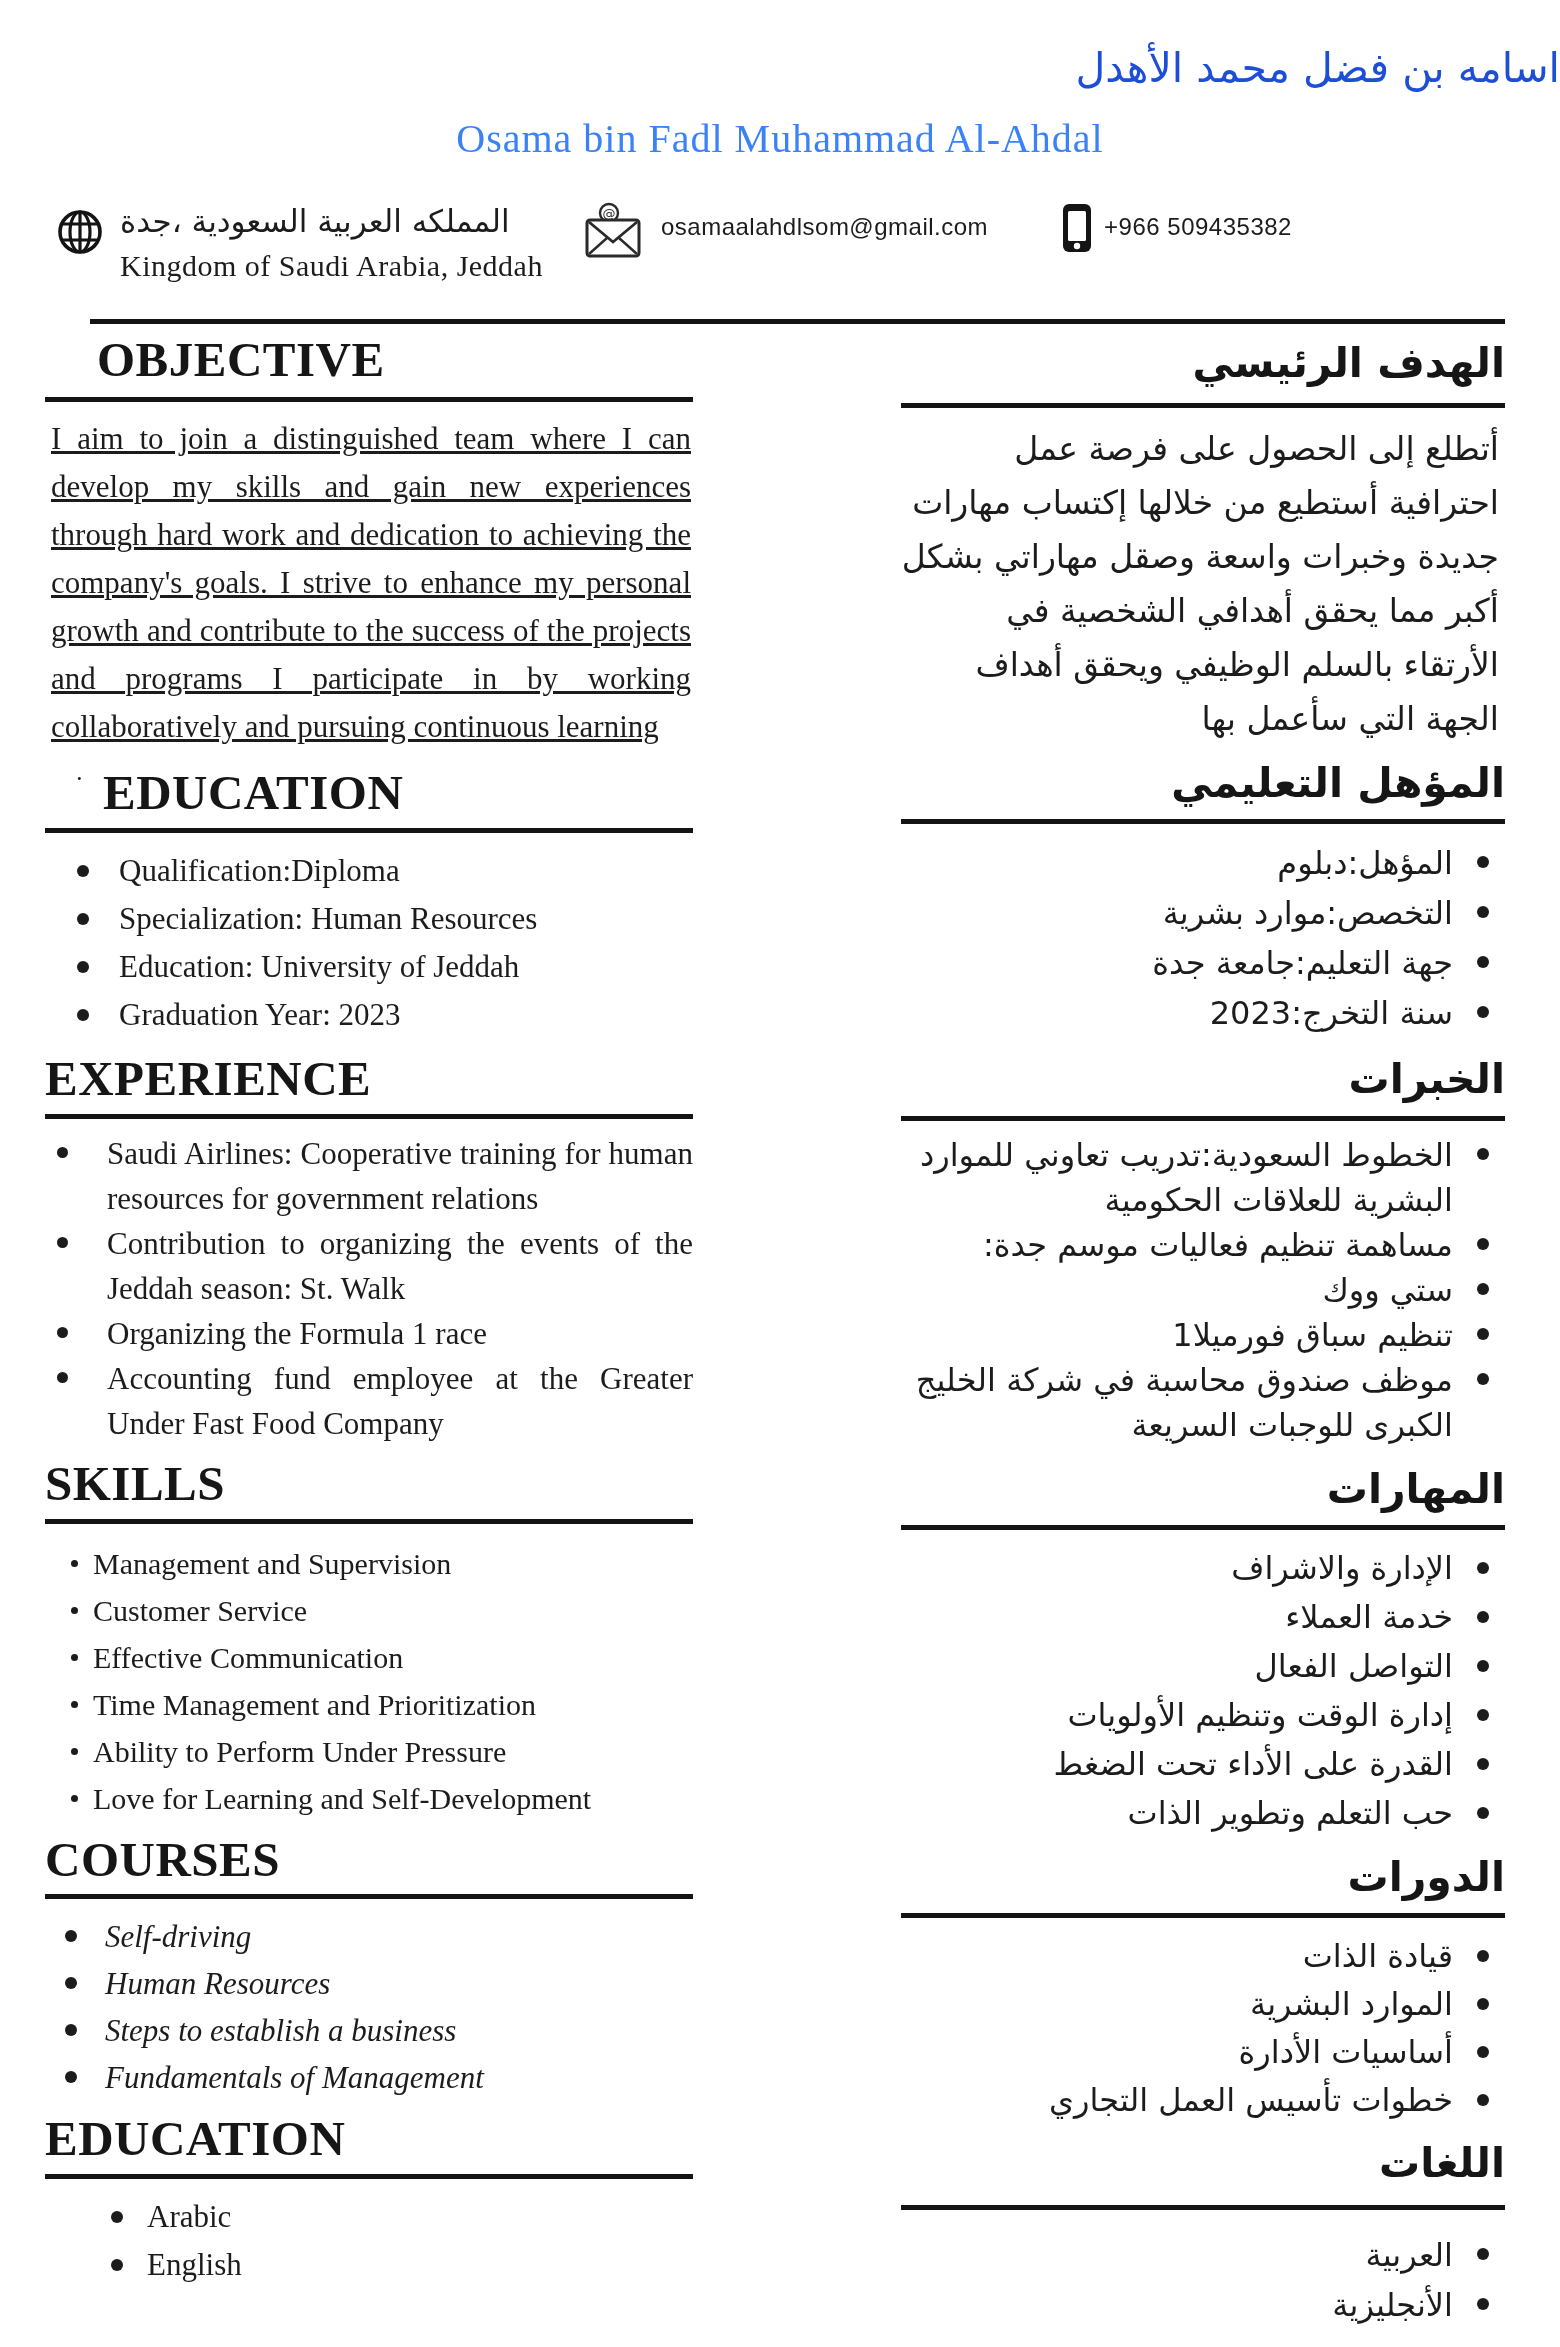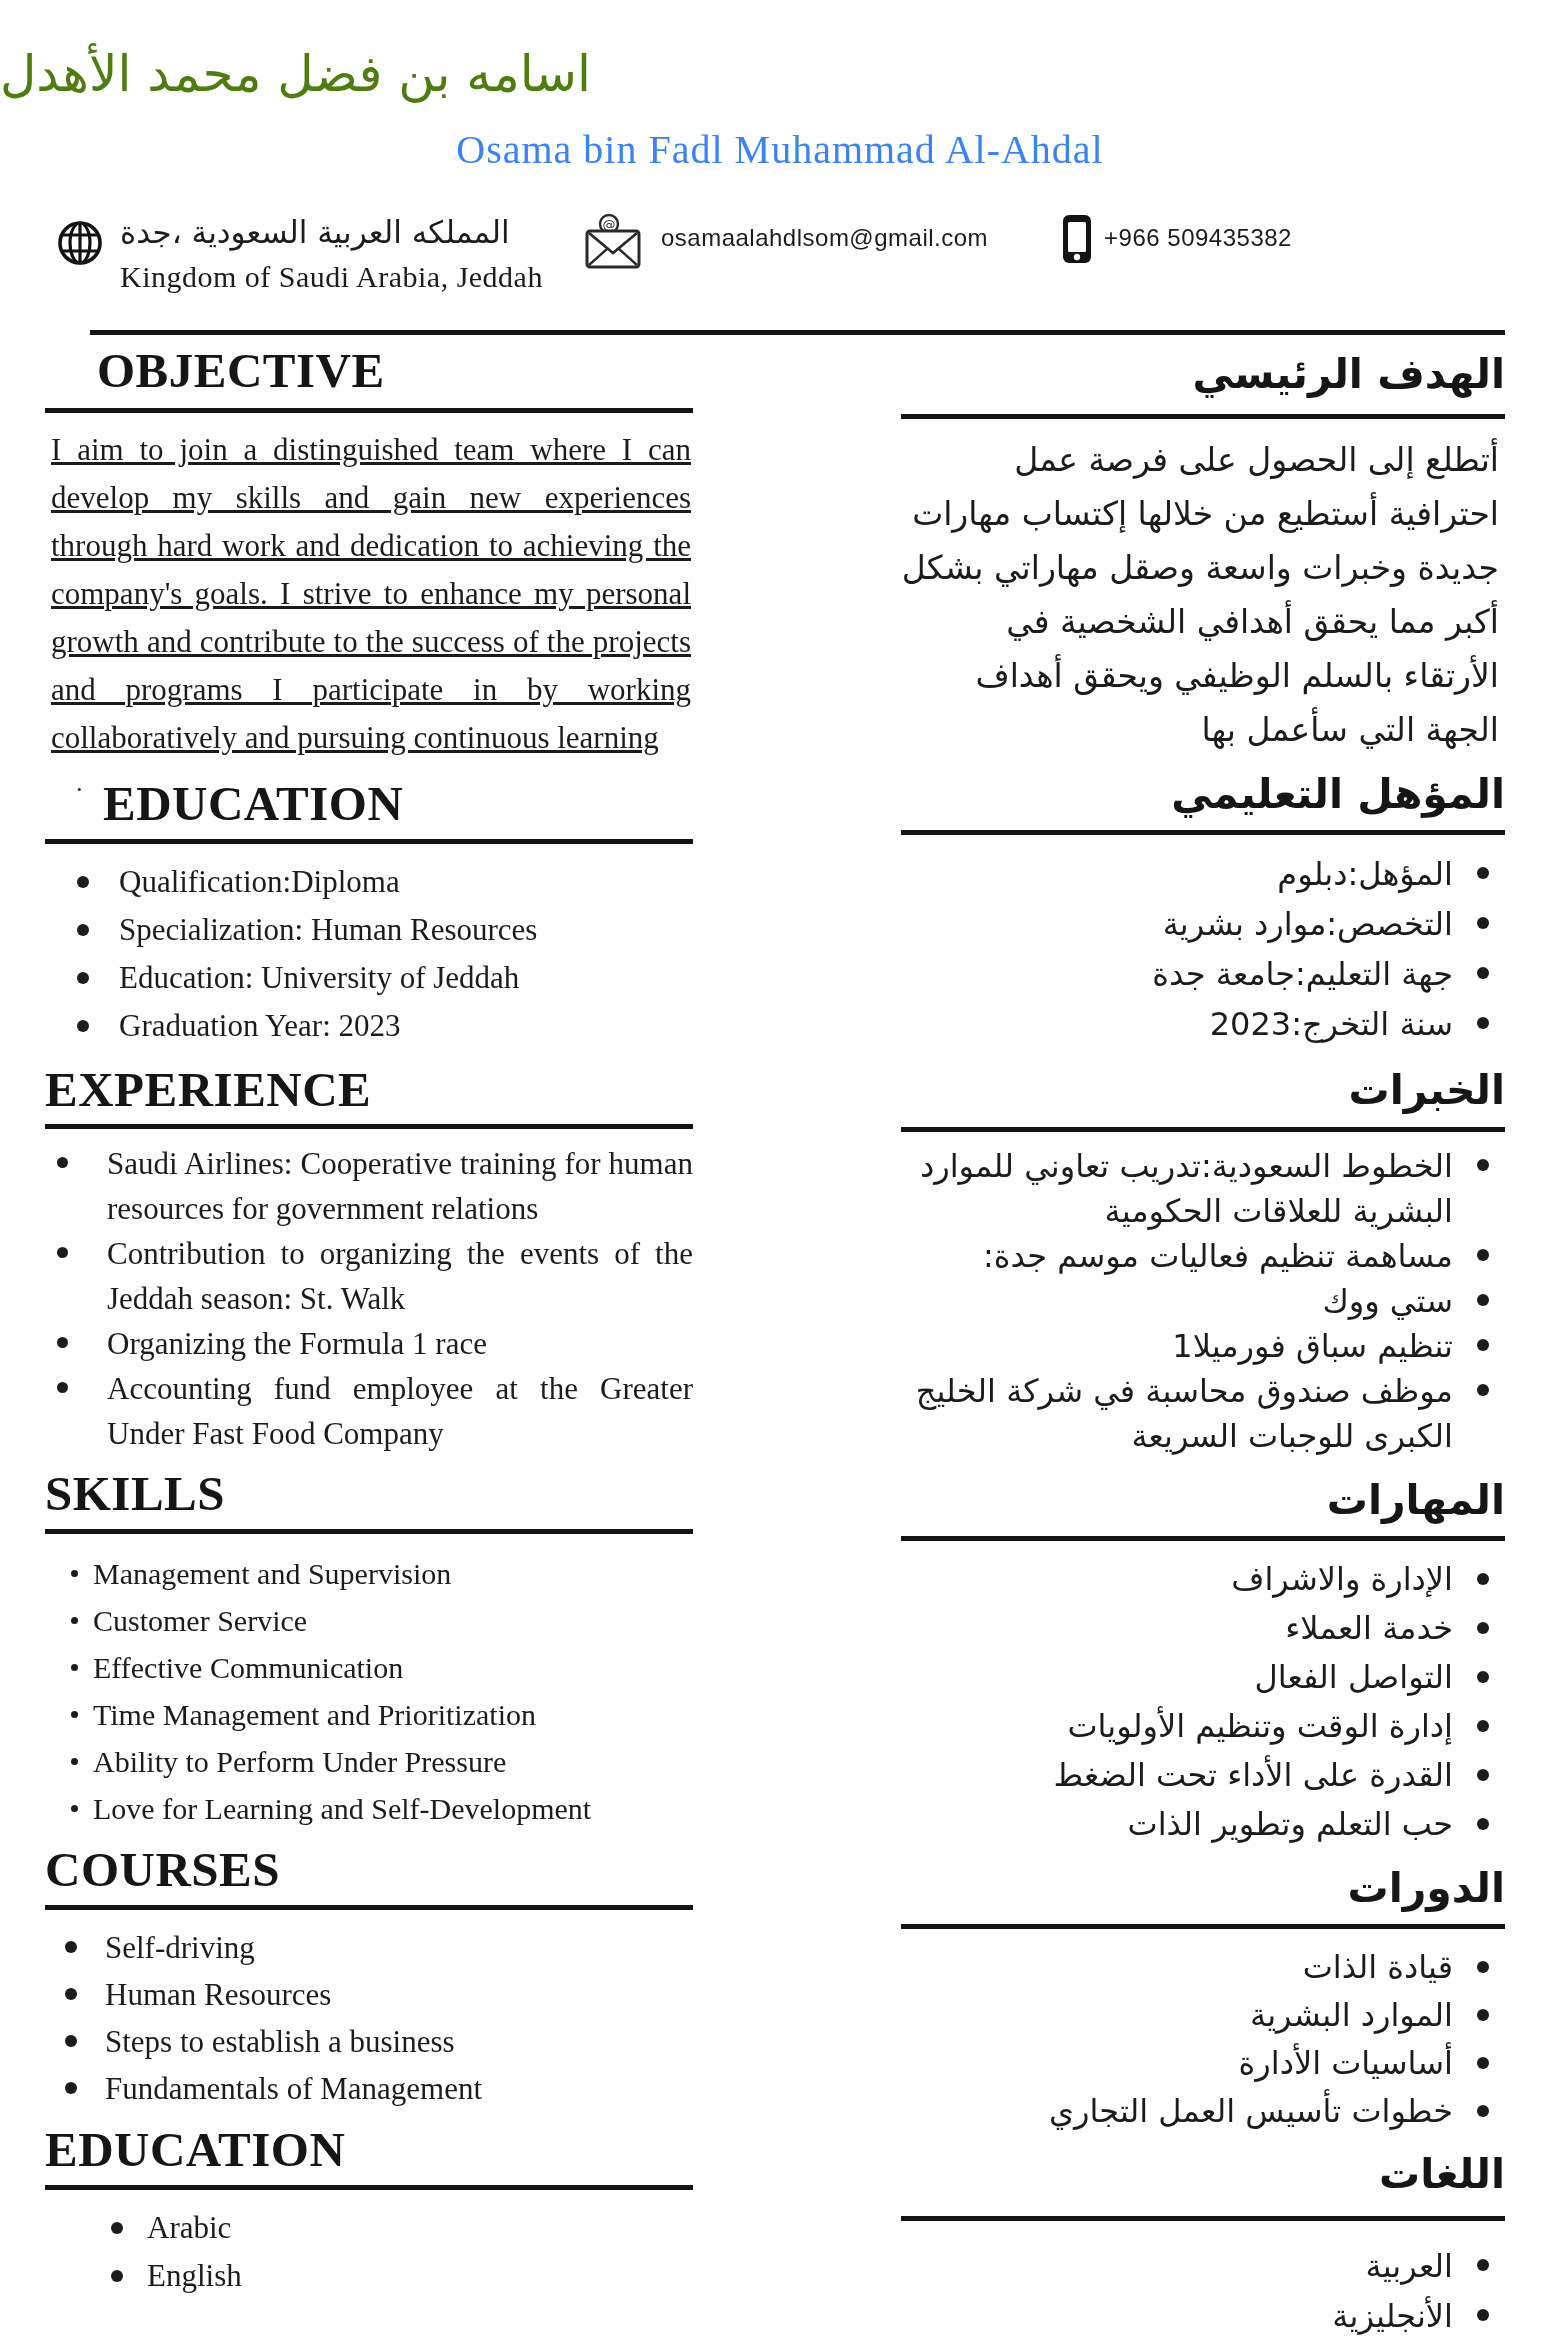--- a/index.html
+++ b/index.html
@@ -9,26 +9,26 @@
     background: #ffffff;
     color: #1c1c1c;
     font-family: "Liberation Serif", serif;
     overflow: hidden;
     position: relative;
   }
 
   
   .name-ar {
     margin-top: 44px;
-    text-align: left;
+    text-align: right;
     direction: rtl;
     font-family: "DejaVu Sans", sans-serif;
-    font-size: 50px;
+    font-size: 41px;
     line-height: 1.2;
-    color: #4d7c0f;
+    color: #1d4ed8;
   }
   .name-en {
     margin-top: 22px;
     text-align: center;
     font-size: 40px;
     letter-spacing: 1px;
     color: #3b82f6;
   }
 
   
@@ -134,21 +134,21 @@
   ul.exp li::before { content: ""; position: absolute; left: 12px; top: 16px; width: 11px; height: 11px; border-radius: 50%; background: #1c1c1c; }
 
   .skl-h { margin-top: 12px; }
   .skl-rule { margin-top: 8px; }
   ul.skl { margin-top: 16px; }
   ul.skl li { position: relative; padding-left: 48px; font-size: 30px; line-height: 47px; }
   ul.skl li::before { content: ""; position: absolute; left: 26px; top: 20px; width: 7px; height: 7px; border-radius: 50%; background: #1c1c1c; }
 
   .crs-h { margin-top: 12px; }
   .crs-rule { margin-top: 8px; }
-  ul.crs { margin-top: 14px; }
+  ul.crs { margin-top: 14px; font-style: italic; }
   ul.crs li { position: relative; padding-left: 60px; font-size: 31px; line-height: 47px; }
   ul.crs li::before { content: ""; position: absolute; left: 20px; top: 17px; width: 12px; height: 12px; border-radius: 50%; background: #1c1c1c; }
 
   .lng-h { margin-top: 12px; }
   .lng-rule { margin-top: 8px; }
   ul.lng { margin-top: 14px; }
   ul.lng li { position: relative; padding-left: 102px; font-size: 31px; line-height: 48px; }
   ul.lng li::before { content: ""; position: absolute; left: 66px; top: 18px; width: 12px; height: 12px; border-radius: 50%; background: #1c1c1c; }
 
   

